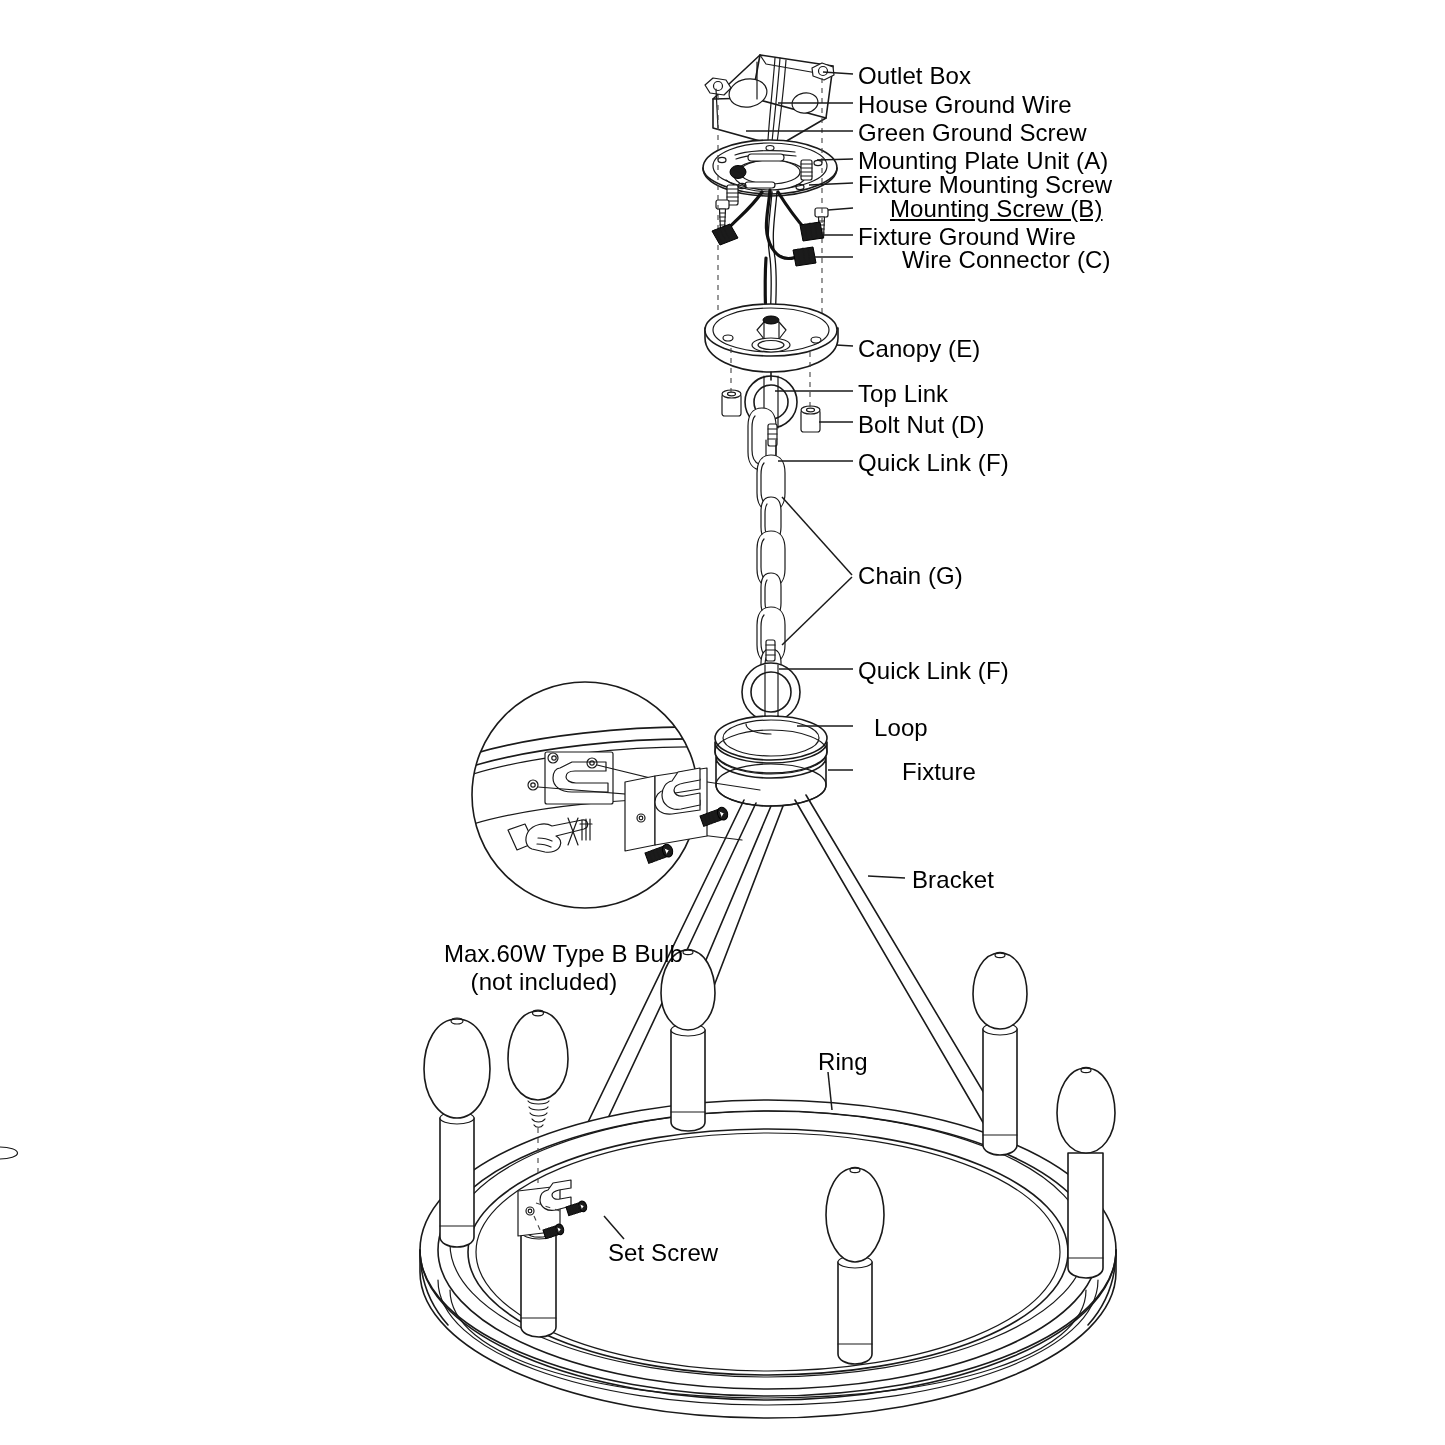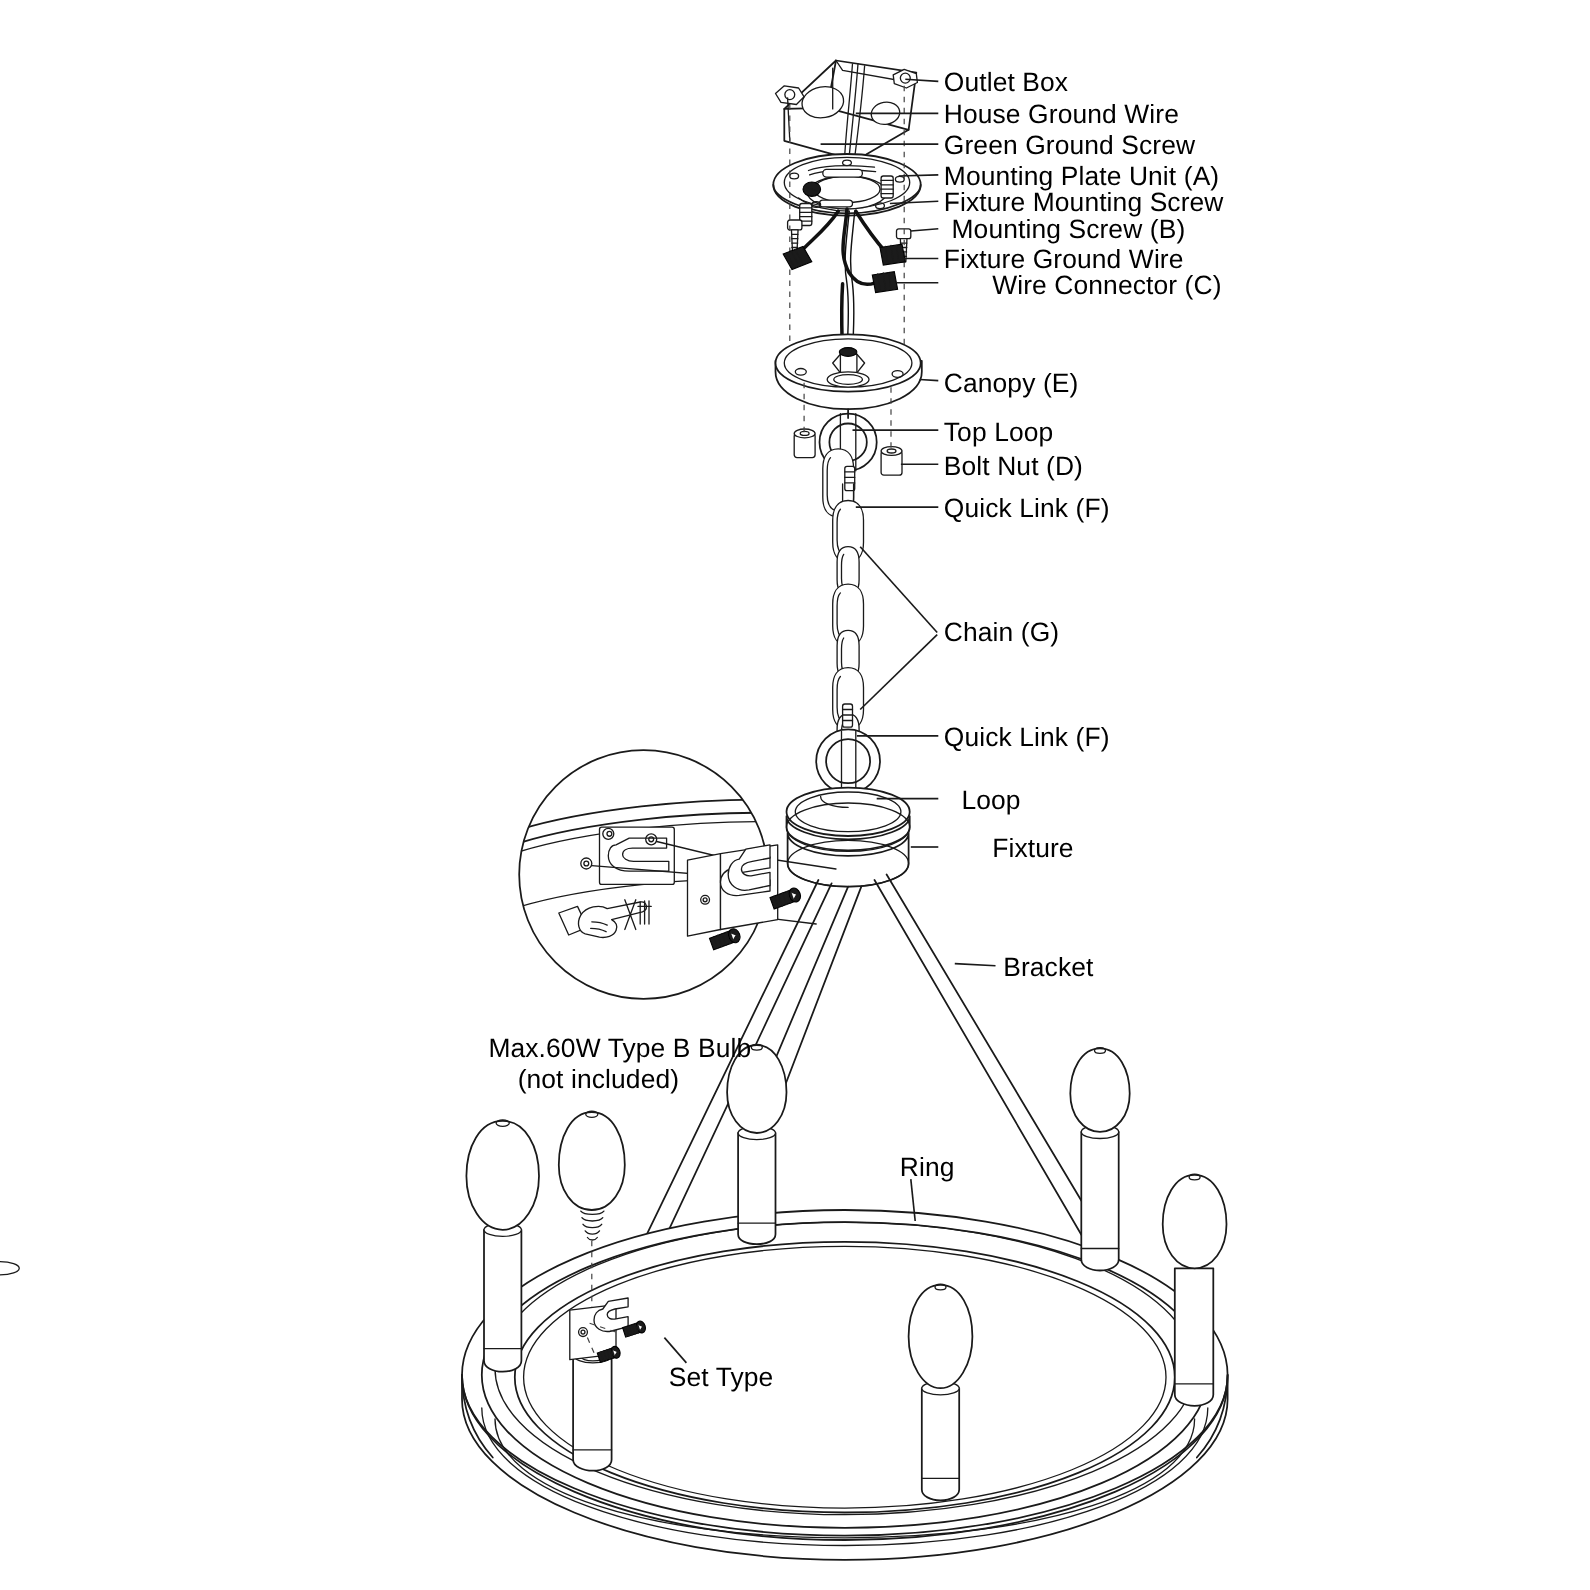--- a/index.html
+++ b/index.html
@@ -454,44 +454,44 @@
 <div class="lbl" style="left:858px;top:64px;">Outlet Box</div>
 
 <div class="lbl" style="left:858px;top:93px;">House Ground Wire</div>
 
 <div class="lbl" style="left:858px;top:121px;">Green Ground Screw</div>
 
 <div class="lbl" style="left:858px;top:149px;">Mounting Plate Unit (A)</div>
 
 <div class="lbl" style="left:858px;top:173px;">Fixture Mounting Screw</div>
 
-<div class="lbl" style="left:865px;top:197px;">Mounting Screw (B)</div>
+<div class="lbl" style="left:890px;top:197px;text-decoration:underline;">Mounting Screw (B)</div>
 
 <div class="lbl" style="left:858px;top:225px;">Fixture Ground Wire</div>
 
 <div class="lbl" style="left:902px;top:248px;">Wire Connector (C)</div>
 
 <div class="lbl" style="left:858px;top:337px;">Canopy (E)</div>
 
-<div class="lbl" style="left:858px;top:382px;">Top Loop</div>
+<div class="lbl" style="left:858px;top:382px;">Top Link</div>
 
 <div class="lbl" style="left:858px;top:413px;">Bolt Nut (D)</div>
 
 <div class="lbl" style="left:858px;top:451px;">Quick Link (F)</div>
 
 <div class="lbl" style="left:858px;top:564px;">Chain (G)</div>
 
 <div class="lbl" style="left:858px;top:659px;">Quick Link (F)</div>
 
 <div class="lbl" style="left:874px;top:716px;text-align:center;">Loop</div>
 
 <div class="lbl" style="left:870px;top:760px;margin-left:32px;">Fixture</div>
 
 <div class="lbl" style="left:912px;top:868px;">Bracket</div>
 
 <div class="lbl center" style="left:444px;top:942px;width:200px;">Max.60W Type B Bulb</div>
 <div class="lbl center" style="left:444px;top:970px;width:200px;">(not included)</div>
 
 <div class="lbl" style="left:818px;top:1050px;">Ring</div>
 
-<div class="lbl" style="left:608px;top:1241px;">Set Type</div>
+<div class="lbl" style="left:608px;top:1241px;">Set Screw</div>
 
 </div>
 
 </body></html>

